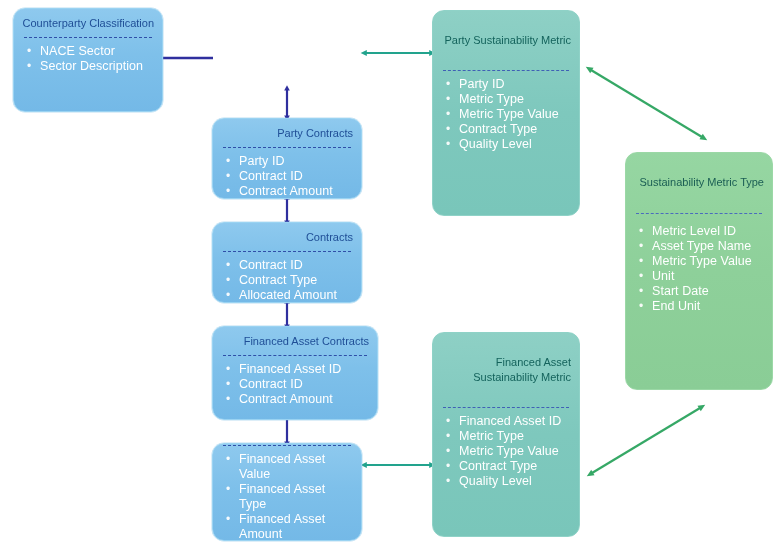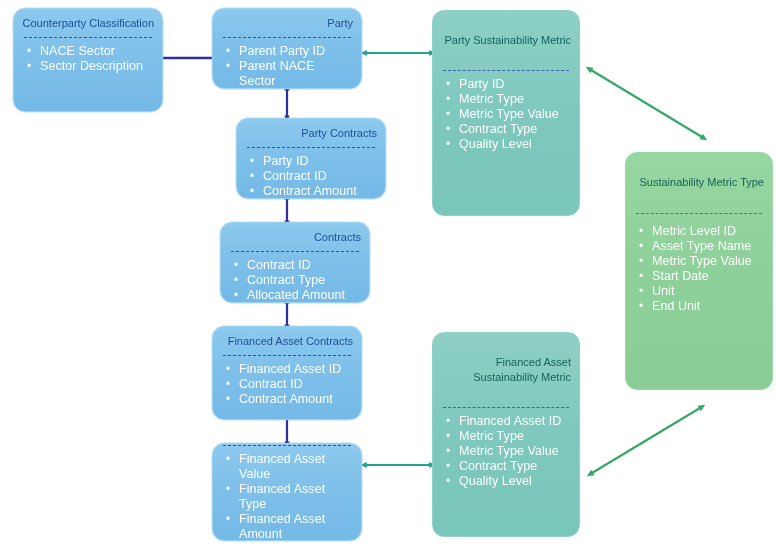--- a/index.html
+++ b/index.html
@@ -127,51 +127,42 @@
 
   <div class="entity e-blue" style="left:13px;top:8px;width:150px;height:104px;">
     <div class="title">Counterparty Classification</div>
     <div class="divider"></div>
     <ul>
       <li>NACE Sector</li>
       <li>Sector Description</li>
     </ul>
   </div>
 
-  <div class="entity e-blue" style="left:212px;top:8px;width:150px;height:81px;">
-    <div class="title">Party</div>
-    <div class="divider"></div>
-    <ul>
-      <li>Parent Party ID</li>
-      <li>Parent NACE Sector</li>
-
-    </ul>
-  </div>
-
-  <div class="entity e-blue" style="left:212px;top:118px;width:150px;height:81px;margin-left:24px;">
+
+  <div class="entity e-blue" style="left:212px;top:118px;width:150px;height:81px;">
     <div class="title">Party Contracts</div>
     <div class="divider"></div>
     <ul>
       <li>Party ID</li>
       <li>Contract ID</li>
       <li>Contract Amount</li>
     </ul>
   </div>
 
-  <div class="entity e-blue" style="left:212px;top:222px;width:150px;height:81px;margin-left:8px;">
+  <div class="entity e-blue" style="left:212px;top:222px;width:150px;height:81px;">
     <div class="title">Contracts</div>
     <div class="divider"></div>
     <ul>
       <li>Contract ID</li>
       <li>Contract Type</li>
       <li>Allocated Amount</li>
     </ul>
   </div>
 
-  <div class="entity e-blue" style="left:212px;top:326px;width:150px;height:94px;">
+  <div class="entity e-blue" style="left:212px;top:326px;width:166px;height:94px;">
     <div class="title">Financed Asset Contracts</div>
     <div class="divider"></div>
     <ul>
       <li>Financed Asset ID</li>
       <li>Contract ID</li>
       <li>Contract Amount</li>
     </ul>
   </div>
 
   <div class="entity e-blue" style="left:212px;top:443px;width:150px;height:98px;">
@@ -207,19 +198,19 @@
     </ul>
   </div>
 
   <div class="entity e-green" style="left:625px;top:152px;width:148px;height:238px;">
     <div class="title" style="padding-top:22px;">Sustainability Metric Type</div>
     <div class="divider" style="margin-top:18px;"></div>
     <ul style="padding-top:10px;">
       <li>Metric Level ID</li>
       <li>Asset Type Name</li>
       <li>Metric Type Value</li>
+      <li>Unit</li>
       <li>Start Date</li>
-      <li>Unit</li>
       <li>End Unit</li>
     </ul>
   </div>
 
 </div>
 
 </body></html>

